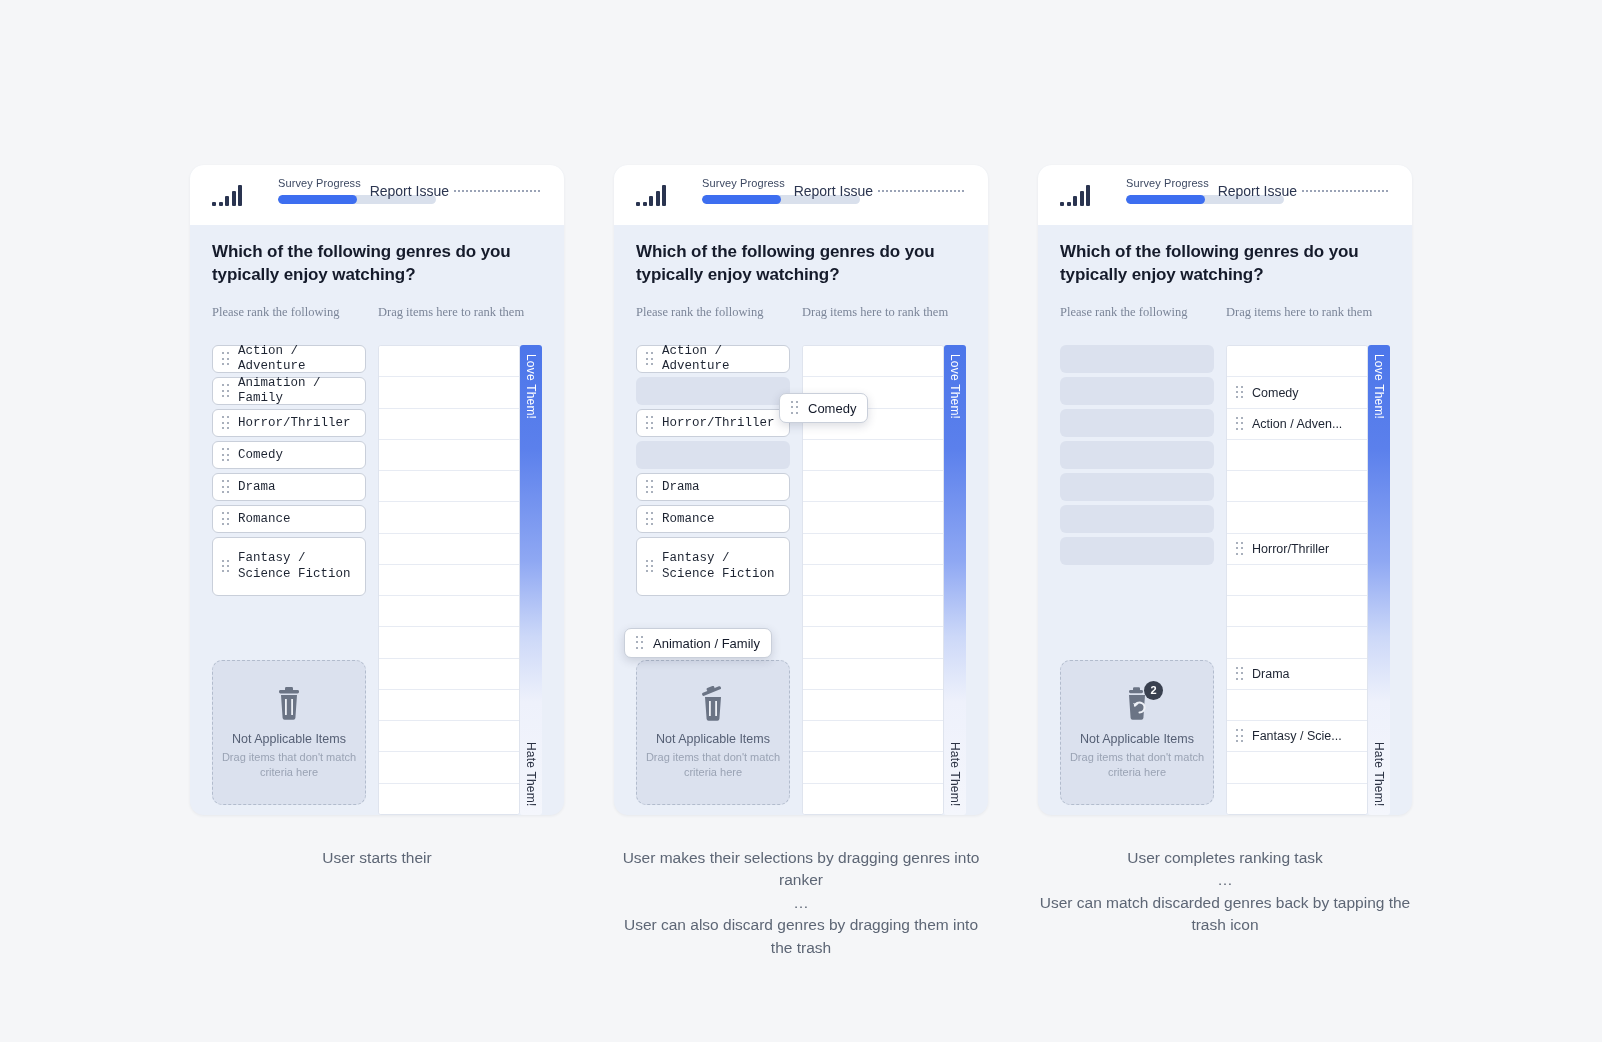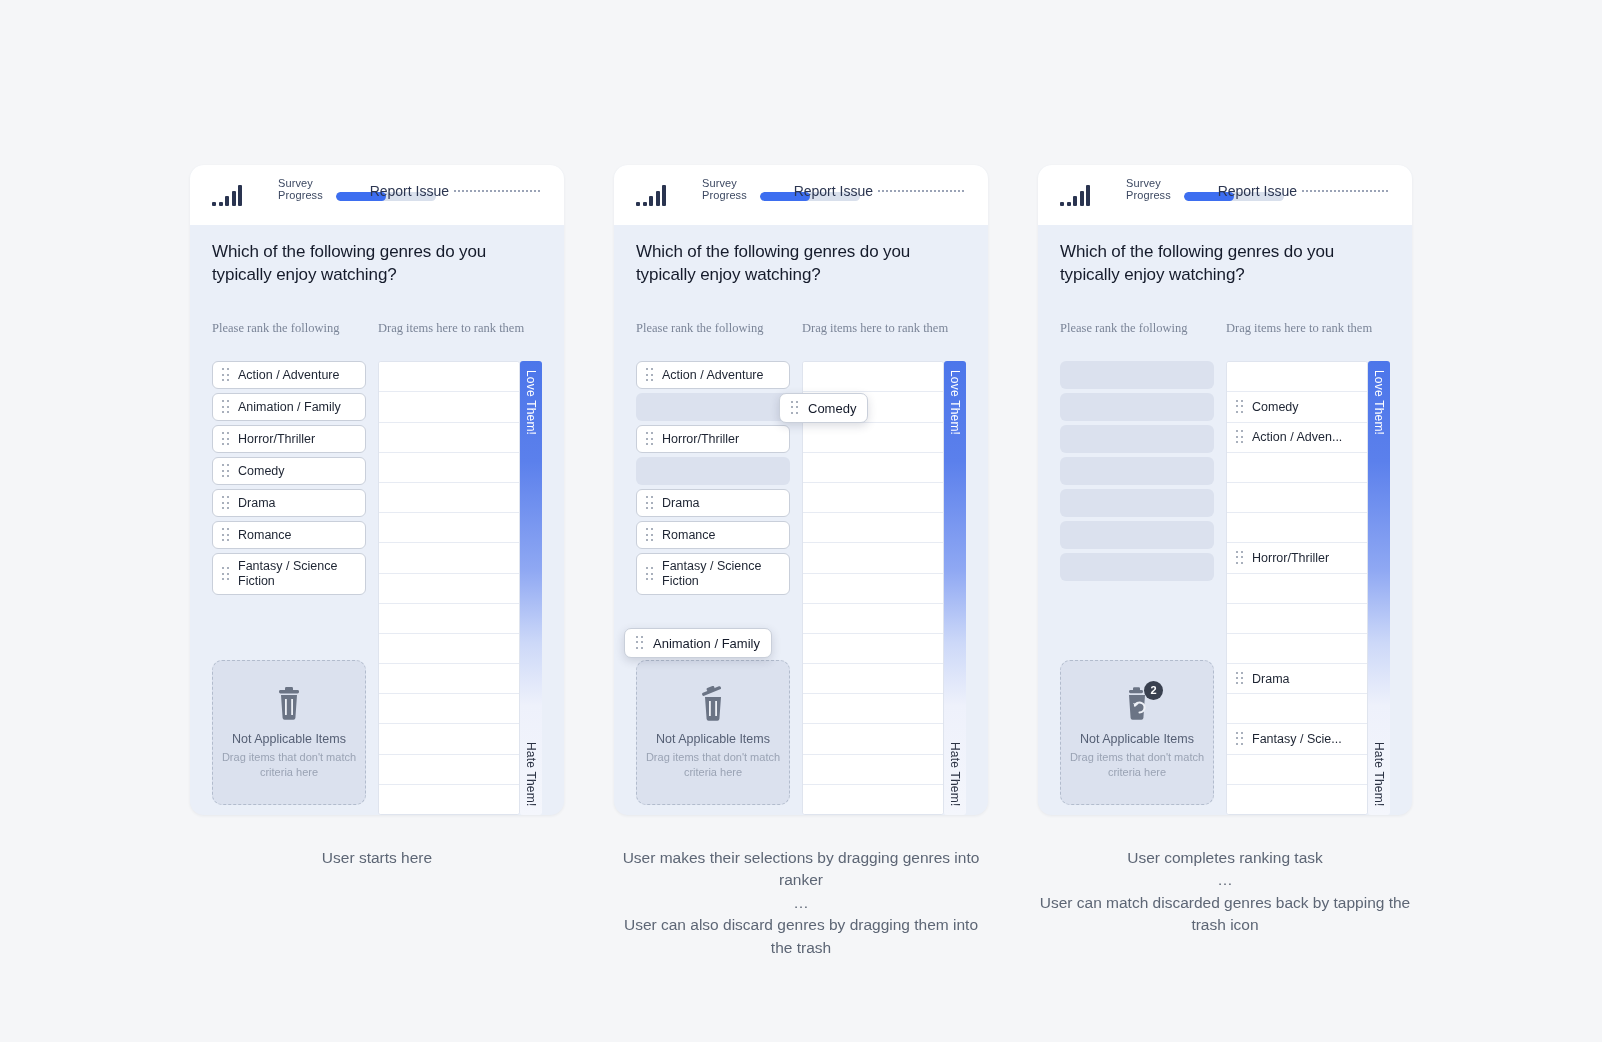--- a/index.html
+++ b/index.html
@@ -39,21 +39,21 @@
   .logo { display: flex; align-items: flex-end; gap: 2.5px; height: 22px; }
   .logo i { display: block; width: 4px; background: #2a3450; border-radius: 1px; }
   .logo i:nth-child(1) { height: 4px; }
   .logo i:nth-child(2) { height: 4px; }
   .logo i:nth-child(3) { height: 10px; }
   .logo i:nth-child(4) { height: 15px; }
   .logo i:nth-child(5) { height: 21px; }
 
   .progress-wrap {
     position: absolute; left: 88px; top: 12px; width: 158px;
-    display: flex; align-items: flex-end; gap: 6px;
+    display: flex; flex-direction: column; align-items: flex-start; gap: 6px;
   }
   .progress-label { font-size: 11px; color: #3c4861; letter-spacing: .1px; }
   .progress-track {
     width: 158px; height: 9px; border-radius: 5px; background: #d9e0ec;
     overflow: hidden;
   }
   .progress-fill { height: 100%; background: #3d6ef0; border-radius: 5px; }
 
   .report-issue {
     position: absolute; right: 22px; top: 18px;
@@ -61,42 +61,42 @@
     cursor: pointer;
   }
   .report-issue .ri-text { font-size: 14px; color: #2b3550; }
   .ri-underline {
     width: 88px; height: 2px;
     background-image: repeating-linear-gradient(to right, #9aa3b6 0 2px, transparent 2px 4px);
   }
 
   .panel-body { flex: 1; padding: 16px 22px 0 22px; display: flex; flex-direction: column; }
   .question {
-    font-size: 17px; font-weight: normal; color: #151b2b;
+    font-size: 17px; font-weight: bold; color: #151b2b;
     line-height: 1.33; letter-spacing: -.1px;
-    margin-bottom: 34px;
+    margin-bottom: 18px;
   }
   .cols { display: flex; gap: 12px; flex: 1; min-height: 0; }
   .col-left { width: 154px; display: flex; flex-direction: column; }
   .col-right { flex: 1; display: flex; flex-direction: column; position: relative; }
   .col-title {
     font-size: 12.5px; color: #7b8598; line-height: 1.3;
     min-height: 34px; margin-bottom: 7px; font-family: Liberation Serif, serif;
   }
 
   
-  .source-list { display: flex; flex-direction: column; gap: 4px; }
+  .source-list { display: flex; flex-direction: column; gap: 4px; font-family: Liberation Mono, monospace; }
   .chip {
     height: 28px; background: #ffffff;
     border: 1px solid #c9cfda; border-radius: 6px;
     display: flex; align-items: center; gap: 8px;
     padding: 0 9px; font-size: 12.5px; color: #1d2432;
     cursor: grab;
   }
-  .chip.tall { height: 42px; }
+  .chip.tall { height: 59px; }
   .chip .label { line-height: 1.22; }
   .chip.placeholder {
     background: #dbe1ee; border: none; border-radius: 6px;
   }
   .grip {
     width: 8px; height: 14px; flex: none;
     display: grid; grid-template-columns: 1fr 1fr; grid-template-rows: repeat(3, 1fr);
     gap: 2px 2px; align-content: center;
   }
   .grip b { display: block; width: 2px; height: 2px; border-radius: 50%; background: #8d96a6; }
@@ -349,21 +349,21 @@
               <div class="scale-bar">
                 <span class="scale-top">Love Them!</span>
                 <span class="scale-bottom">Hate Them!</span>
               </div>
             </div>
           </div>
 
         </div>
       </div>
     </div>
-    <div class="caption">User starts here</div>
+    <div class="caption">User starts their</div>
   </div>
 
   <div class="column">
     <div class="panel">
       <div class="panel-header">
         <div class="logo">
           <i></i>
             <i></i>
             <i></i>
             <i></i>

